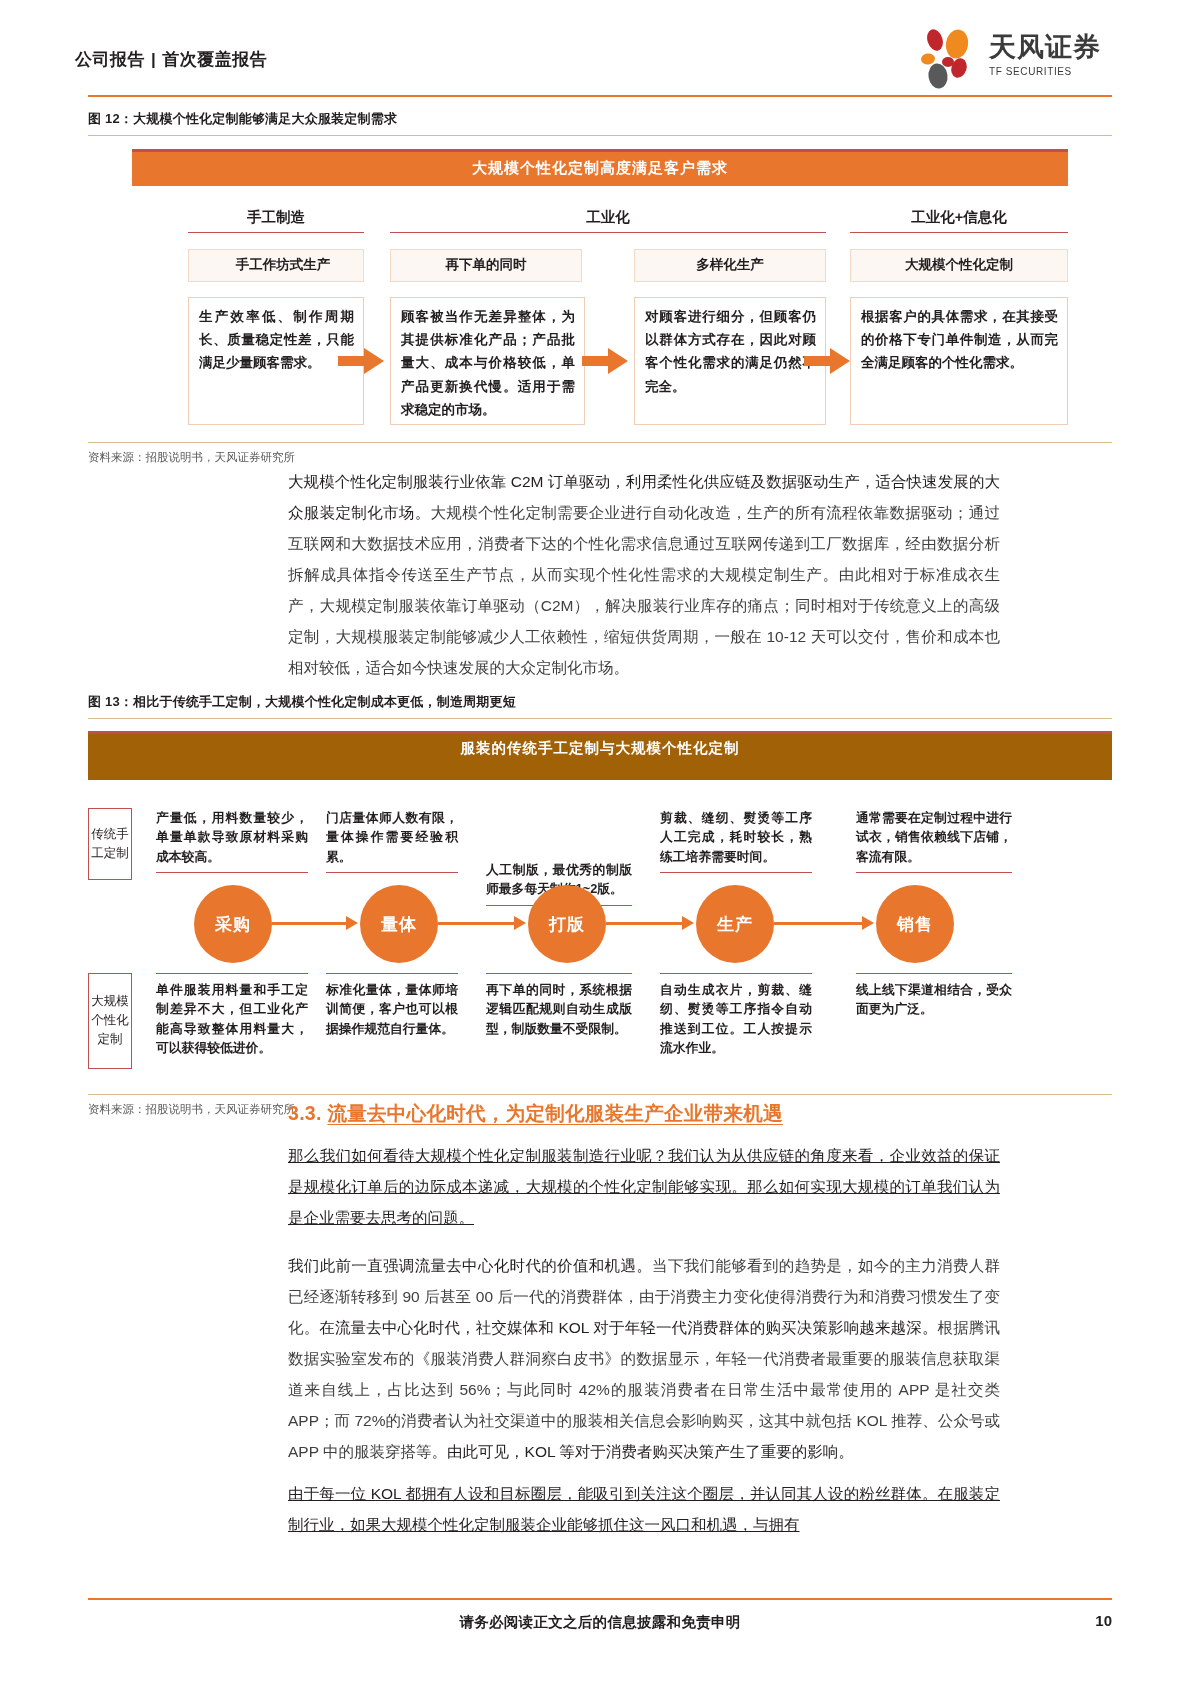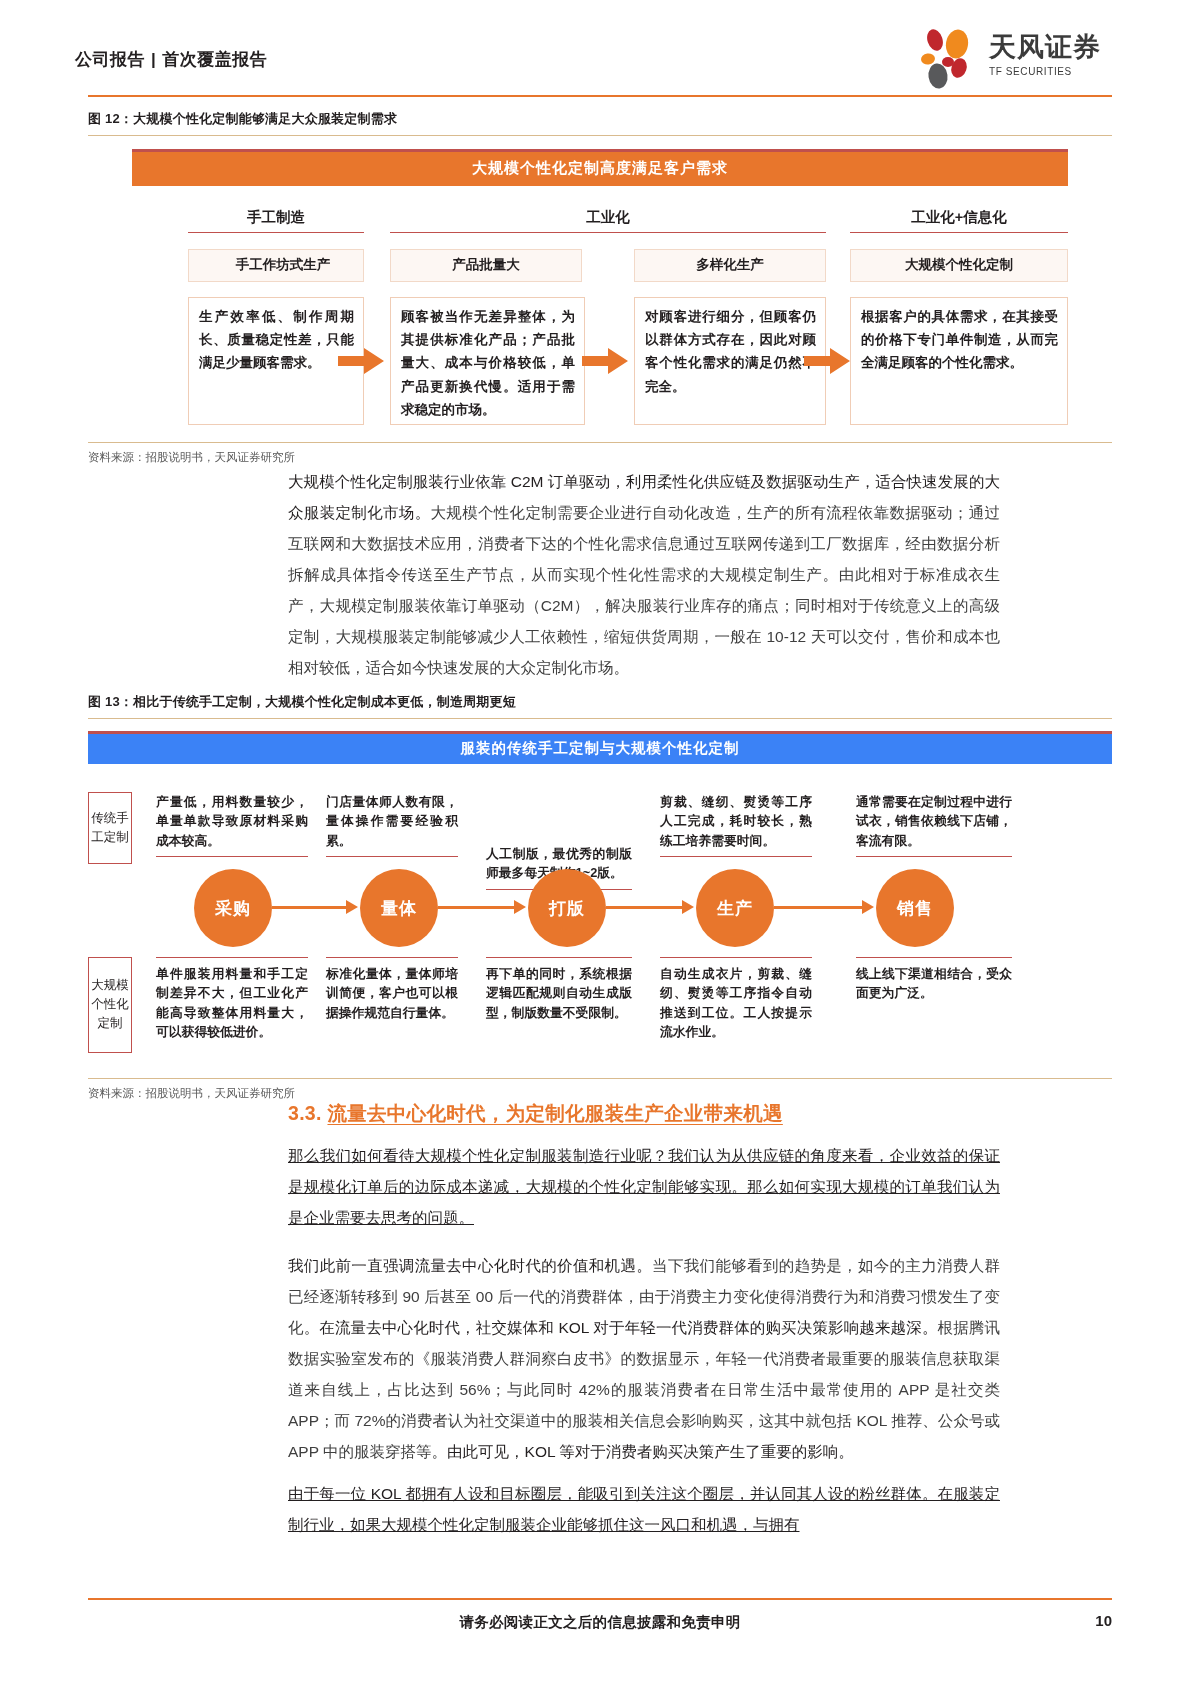--- a/index.html
+++ b/index.html
@@ -80,25 +80,25 @@
     font-size:15.5px; line-height:2.0; color:#3f3f3f;
     text-align:justify;
   }
   .para b{ color:#231f20; font-weight:normal; }
   .para .ul{ text-decoration:underline; }
 
   
   .fig13{ position:absolute; left:88px; top:693px; width:1024px; }
   .f13-banner{
     margin:12px 0 0 0;
-    background:#3b82f6;
+    background:#a16207;
     border-top:3px solid #c0504d;
     color:#ffffff; text-align:center;
     font-size:14.5px; font-weight:bold; letter-spacing:1px;
-    padding:5px 0 6px 0;
+    padding:5px 0 22px 0;
   }
   .f13-body{ position:relative; height:310px; }
   .tag-box{
     position:absolute; left:0; box-sizing:border-box;
     width:44px; border:1.4px solid #c0504d; background:#ffffff;
     text-align:center; font-size:12.5px; line-height:1.45; color:#231f20;
     padding:3px 0 4px 0;
   }
   .cell{
     position:absolute; box-sizing:border-box;
@@ -170,21 +170,21 @@
 
     <div class="f12-banner">大规模个性化定制高度满足客户需求</div>
 
     <div class="f12-body">
 
       <div class="col-head" style="left:56px; top:22px; width:176px;">手工制造</div>
       <div class="col-head" style="left:258px; top:22px; width:436px;">工业化</div>
       <div class="col-head" style="left:718px; top:22px; width:218px;">工业化+信息化</div>
 
       <div class="sub-box" style="left:56px; top:63px; width:176px;padding-left:14px;">手工作坊式生产</div>
-      <div class="sub-box" style="left:258px; top:63px; width:192px;">产品批量大</div>
+      <div class="sub-box" style="left:258px; top:63px; width:192px;">再下单的同时</div>
       <div class="sub-box" style="left:502px; top:63px; width:192px;">多样化生产</div>
       <div class="sub-box" style="left:718px; top:63px; width:218px;">大规模个性化定制</div>
 
       <div class="desc-box" style="left:56px; top:111px; width:176px; height:128px;">生产效率低、制作周期长、质量稳定性差，只能满足少量顾客需求。</div>
       <div class="desc-box" style="left:258px; top:111px; width:195px; height:128px;">顾客被当作无差异整体，为其提供标准化产品；产品批量大、成本与价格较低，单产品更新换代慢。适用于需求稳定的市场。</div>
       <div class="desc-box" style="left:502px; top:111px; width:192px; height:128px;">对顾客进行细分，但顾客仍以群体方式存在，因此对顾客个性化需求的满足仍然不完全。</div>
       <div class="desc-box" style="left:718px; top:111px; width:218px; height:128px;">根据客户的具体需求，在其接受的价格下专门单件制造，从而完全满足顾客的个性化需求。</div>
 
       <div class="arrow" style="left:206px; top:162px;">
         <svg width="46" height="26" viewBox="0 0 46 26" xmlns="http://www.w3.org/2000/svg">

